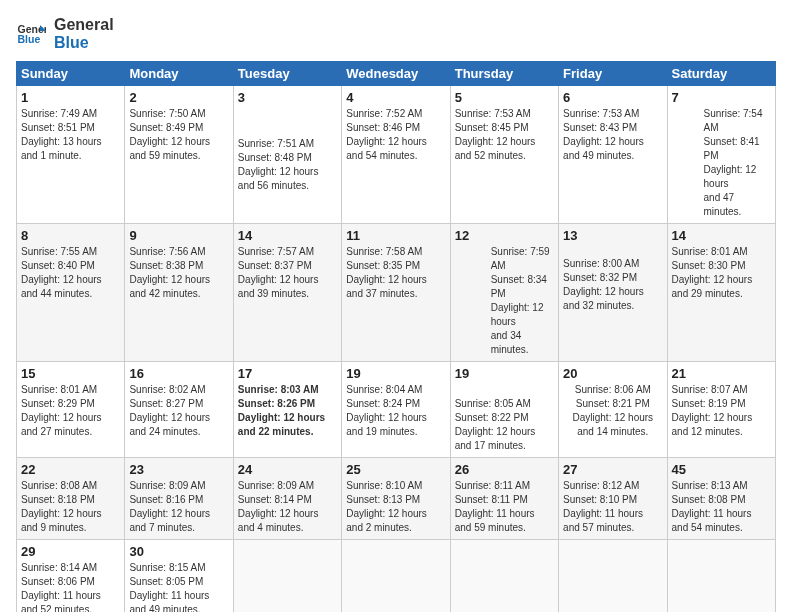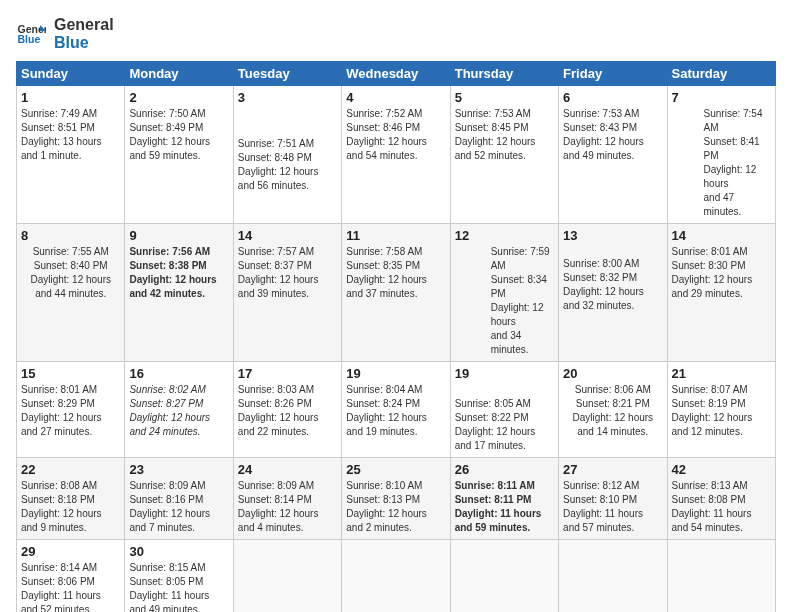--- a/index.html
+++ b/index.html
@@ -159,28 +159,28 @@
           <span class="day-num">7</span>
           <div class="day-info" style="white-space: pre-line; margin-left: 32px;">Sunrise: 7:54 AM
 Sunset: 8:41 PM
 Daylight: 12 hours
 and 47 minutes.</div>
         </td>
       </tr>
       <tr>
         <td>
           <span class="day-num">8</span>
-          <div class="day-info" style="white-space: pre-line; text-align: center;">Sunrise: 7:55 AM
+          <div class="day-info" style="white-space: pre-line;">Sunrise: 7:55 AM
 Sunset: 8:40 PM
 Daylight: 12 hours
 and 44 minutes.</div>
         </td>
         <td>
           <span class="day-num">9</span>
-          <div class="day-info" style="white-space: pre-line; font-weight: bold;">Sunrise: 7:56 AM
+          <div class="day-info" style="white-space: pre-line;">Sunrise: 7:56 AM
 Sunset: 8:38 PM
 Daylight: 12 hours
 and 42 minutes.</div>
         </td>
         <td>
           <span class="day-num">14</span>
           <div class="day-info" style="white-space: pre-line;">Sunrise: 7:57 AM
 Sunset: 8:37 PM
 Daylight: 12 hours
 and 39 minutes.</div>
@@ -217,28 +217,28 @@
       <tr>
         <td>
           <span class="day-num">15</span>
           <div class="day-info" style="white-space: pre-line;">Sunrise: 8:01 AM
 Sunset: 8:29 PM
 Daylight: 12 hours
 and 27 minutes.</div>
         </td>
         <td>
           <span class="day-num">16</span>
-          <div class="day-info" style="white-space: pre-line; font-style: italic;">Sunrise: 8:02 AM
+          <div class="day-info" style="white-space: pre-line;">Sunrise: 8:02 AM
 Sunset: 8:27 PM
 Daylight: 12 hours
 and 24 minutes.</div>
         </td>
         <td>
           <span class="day-num">17</span>
-          <div class="day-info" style="white-space: pre-line;">Sunrise: 8:03 AM
+          <div class="day-info" style="white-space: pre-line; font-weight: bold;">Sunrise: 8:03 AM
 Sunset: 8:26 PM
 Daylight: 12 hours
 and 22 minutes.</div>
         </td>
         <td>
           <span class="day-num">19</span>
           <div class="day-info" style="white-space: pre-line;">Sunrise: 8:04 AM
 Sunset: 8:24 PM
 Daylight: 12 hours
 and 19 minutes.</div>
@@ -289,34 +289,34 @@
         </td>
         <td>
           <span class="day-num">25</span>
           <div class="day-info" style="white-space: pre-line;">Sunrise: 8:10 AM
 Sunset: 8:13 PM
 Daylight: 12 hours
 and 2 minutes.</div>
         </td>
         <td>
           <span class="day-num">26</span>
-          <div class="day-info" style="white-space: pre-line; font-weight: bold;">Sunrise: 8:11 AM
+          <div class="day-info" style="white-space: pre-line;">Sunrise: 8:11 AM
 Sunset: 8:11 PM
 Daylight: 11 hours
 and 59 minutes.</div>
         </td>
         <td>
           <span class="day-num">27</span>
           <div class="day-info" style="white-space: pre-line;">Sunrise: 8:12 AM
 Sunset: 8:10 PM
 Daylight: 11 hours
 and 57 minutes.</div>
         </td>
         <td>
-          <span class="day-num">42</span>
+          <span class="day-num">45</span>
           <div class="day-info" style="white-space: pre-line;">Sunrise: 8:13 AM
 Sunset: 8:08 PM
 Daylight: 11 hours
 and 54 minutes.</div>
         </td>
       </tr>
       <tr>
         <td>
           <span class="day-num">29</span>
           <div class="day-info" style="white-space: pre-line;">Sunrise: 8:14 AM

